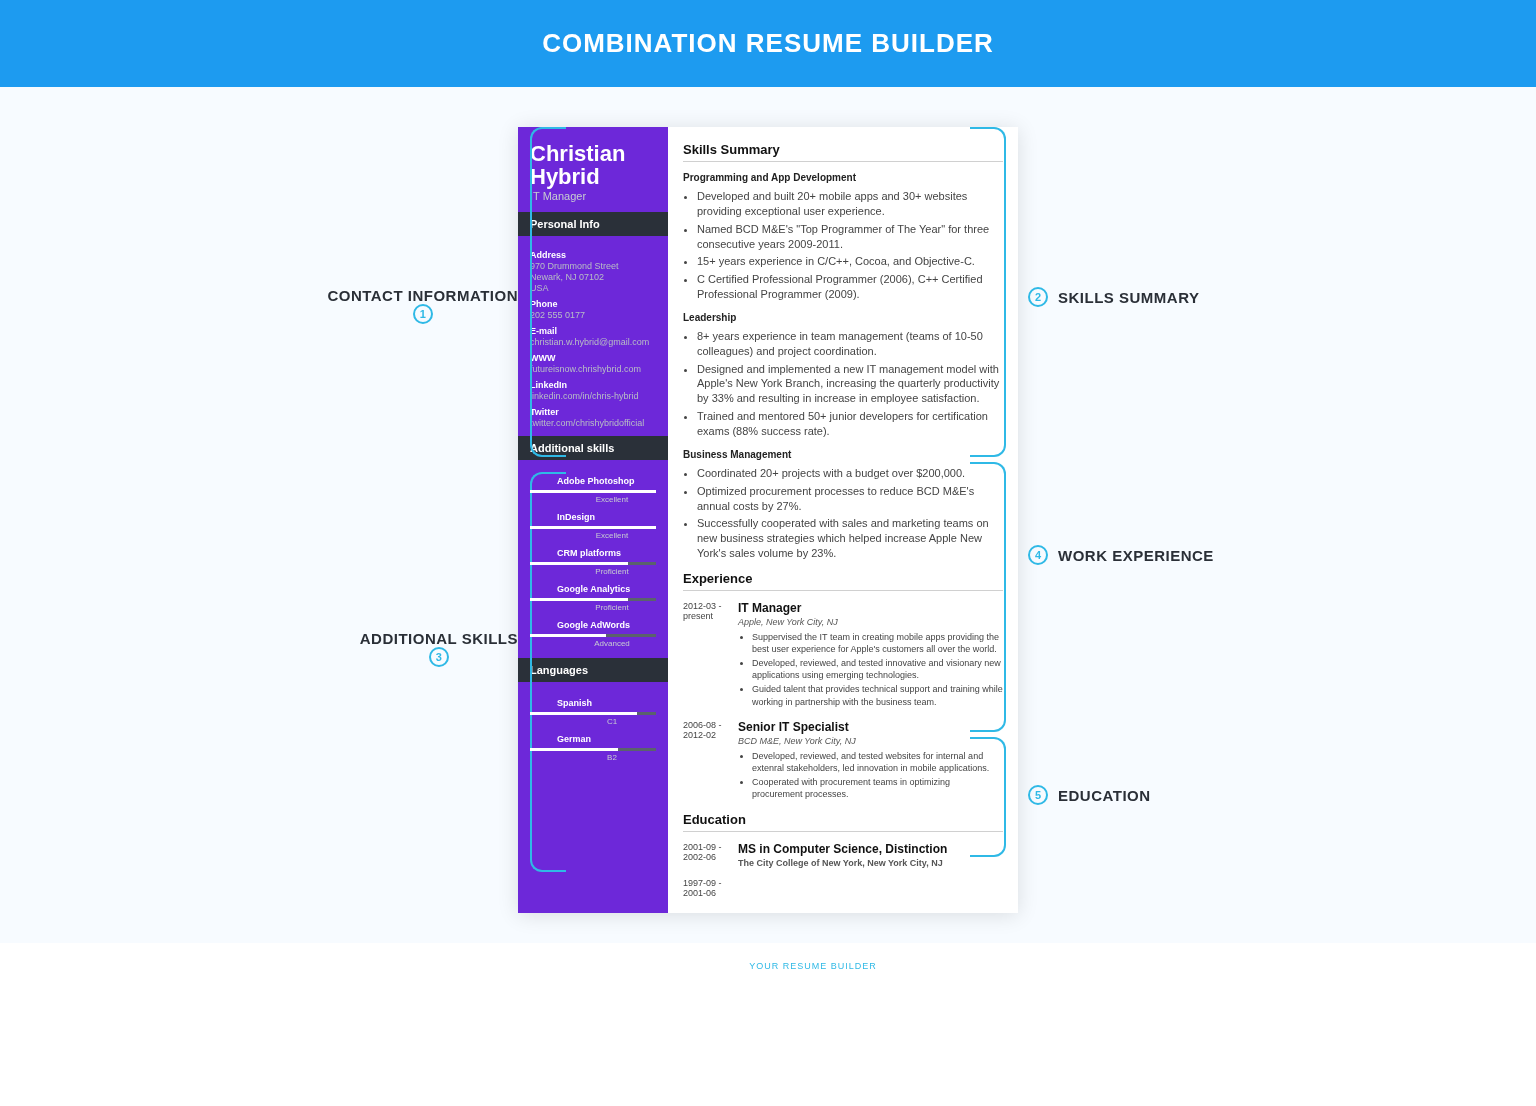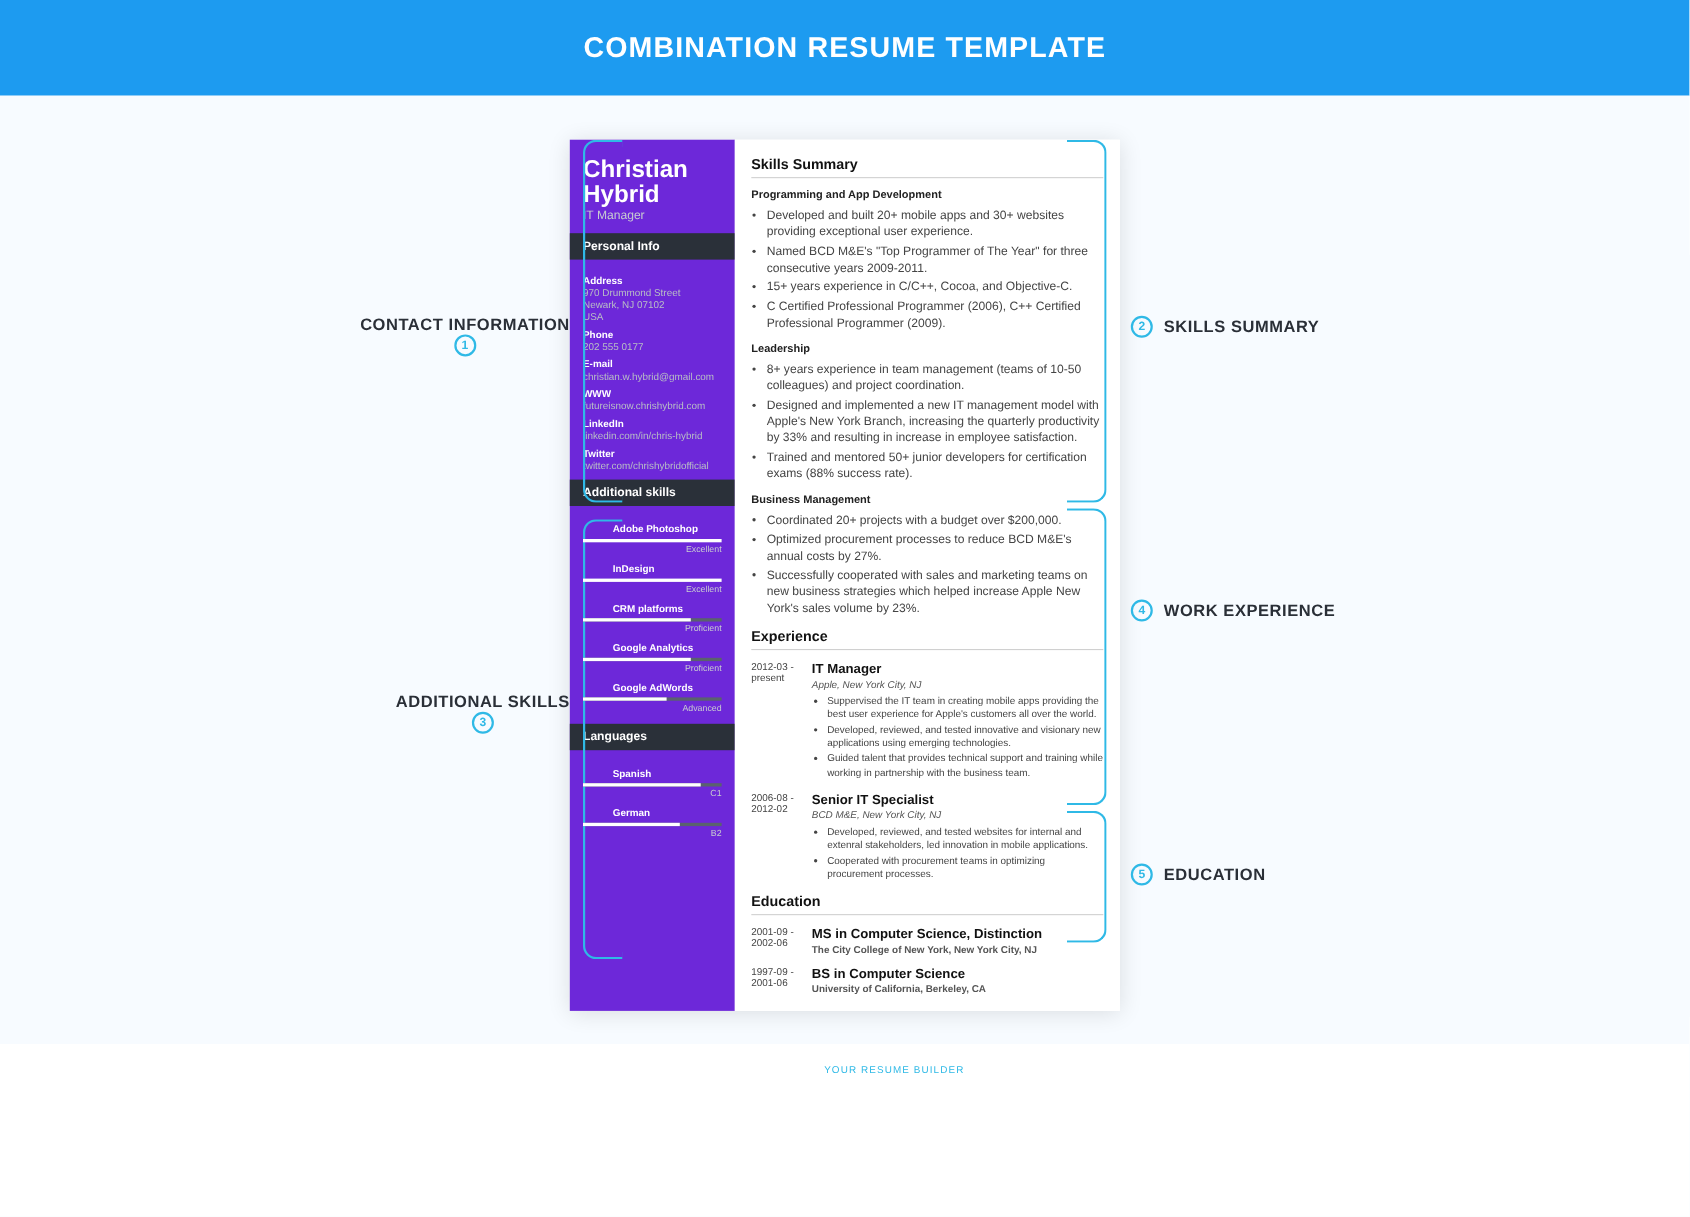--- a/index.html
+++ b/index.html
@@ -14,21 +14,21 @@
 .name { font-size: 22px; font-weight: 700; color: #fff; padding: 15px 12px 2px 12px; line-height: 1.05; }
 .role { font-size: 11px; color: #c8ccd1; padding: 0 12px 10px 12px; }
 .sec-head { background: #2a3039; color: #fff; font-weight: 700; font-size: 11px; padding: 6px 12px; }
 .sec-body { padding: 8px 12px; }
 .lbl { font-weight: 700; color: #fff; font-size: 9px; margin-top: 6px; }
 .val { color: #b9bec5; font-size: 9px; margin-top: 1px; }
 .skill { margin: 8px 0 2px 0; }
 .skill .nm { font-weight: 700; color: #fff; font-size: 9px; padding-left: 27px; }
 .bar-wrap { background: #5a626d; height: 3px; margin-top: 4px; position: relative; }
 .bar { background: #fff; height: 3px; }
-.rating { text-align: right; color: #c8ccd1; font-size: 8px; margin-top: 2px; padding-left: 38px; }
+.rating { text-align: center; color: #c8ccd1; font-size: 8px; margin-top: 2px; padding-left: 38px; }
 .m-h { font-weight: 800; font-size: 13px; color: #111; padding-bottom: 4px; border-bottom: 1px solid #d0d0d0; margin-top: 10px; }
 .m-h:first-child { margin-top: 0; }
 .sub-h { font-weight: 800; font-size: 10px; margin-top: 10px; }
 ul.bullets { margin: 6px 0 0 14px; }
 ul.bullets li { font-size: 11px; color: #444; margin: 3px 0; line-height: 1.35; }
 .exp-row { display: flex; margin-top: 10px; }
 .exp-date { width: 55px; font-size: 9px; color: #444; flex-shrink: 0; }
 .exp-body { flex: 1; }
 .exp-title { font-weight: 800; font-size: 12px; color: #111; }
 .exp-sub { font-style: italic; font-size: 9px; color: #555; margin-top: 2px; }
@@ -43,21 +43,21 @@
 .bracket-l { border-left: 2px solid #2fb9e6; border-top-left-radius: 12px; border-bottom-left-radius: 12px; right: -48px; }
 .bracket-r { border-right: 2px solid #2fb9e6; border-top-right-radius: 12px; border-bottom-right-radius: 12px; left: -48px; }
 .footer { text-align: center; padding: 20px 0; }
 .footer .logo { font-size: 24px; color: #555; font-weight: 300; }
 .footer .logo b { font-weight: 700; color: #333; }
 .footer .tag { font-size: 9px; color: #2fb9e6; letter-spacing: 1px; margin-top: -2px; display: block; padding-left: 90px; }
 </style>
 </head>
 <body>
 
-<div class="banner">COMBINATION RESUME TEMPLATE</div>
+<div class="banner">COMBINATION RESUME BUILDER</div>
 
 <div class="canvas">
   <div class="stage">
     <div class="callouts-left" id="cl" style="height: 750px;">
         <div class="bracket bracket-l" style="top: 0px; height: 330px;"></div>
         <div class="callout" style="top: 160px;">
           <div class="co-label">CONTACT INFORMATION</div>
           <div class="co-num">1</div>
         </div>
         <div class="bracket bracket-l" style="top: 345px; height: 400px;"></div>
@@ -201,24 +201,20 @@
         <div id="edu">
             <div class="exp-row">
               <div class="exp-date">2001-09 - 2002-06</div>
               <div class="exp-body">
                 <div class="exp-title">MS in Computer Science, Distinction</div>
                 <div class="exp-sub" style="font-weight: 700; font-style: normal;">The City College of New York, New York City, NJ</div>
               </div>
             </div>
             <div class="exp-row">
               <div class="exp-date">1997-09 - 2001-06</div>
-              <div class="exp-body">
-                <div class="exp-title">BS in Computer Science</div>
-                <div class="exp-sub" style="font-weight: 700; font-style: normal;">University of California, Berkeley, CA</div>
-              </div>
             </div>
           </div>
       </div>
     </div>
 
     <div class="callouts-right" id="cr" style="height: 750px;">
         <div class="bracket bracket-r" style="top: 0px; height: 330px;"></div>
         <div class="callout" style="top: 160px;">
           <div class="co-num">2</div>
           <div class="co-label">SKILLS SUMMARY</div>

